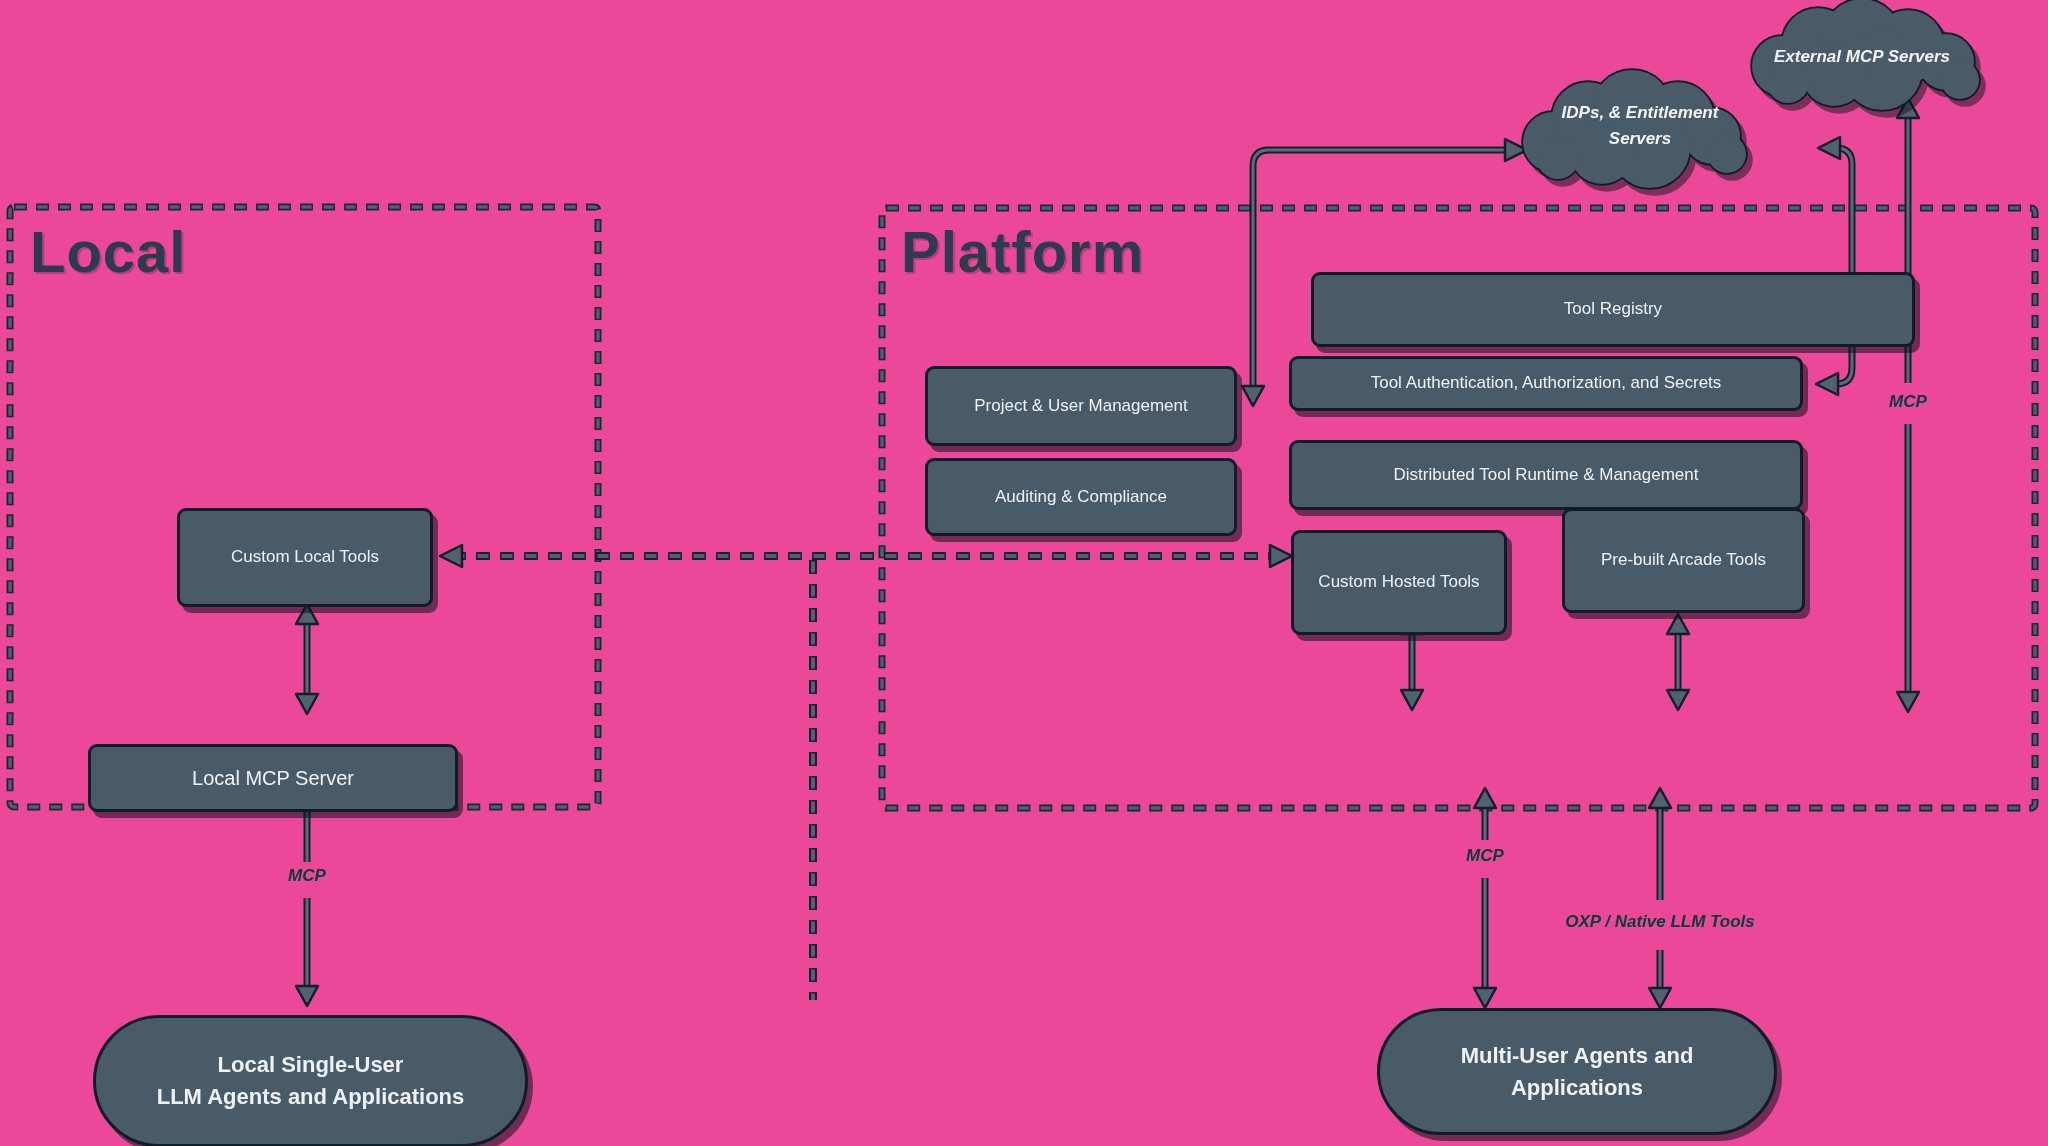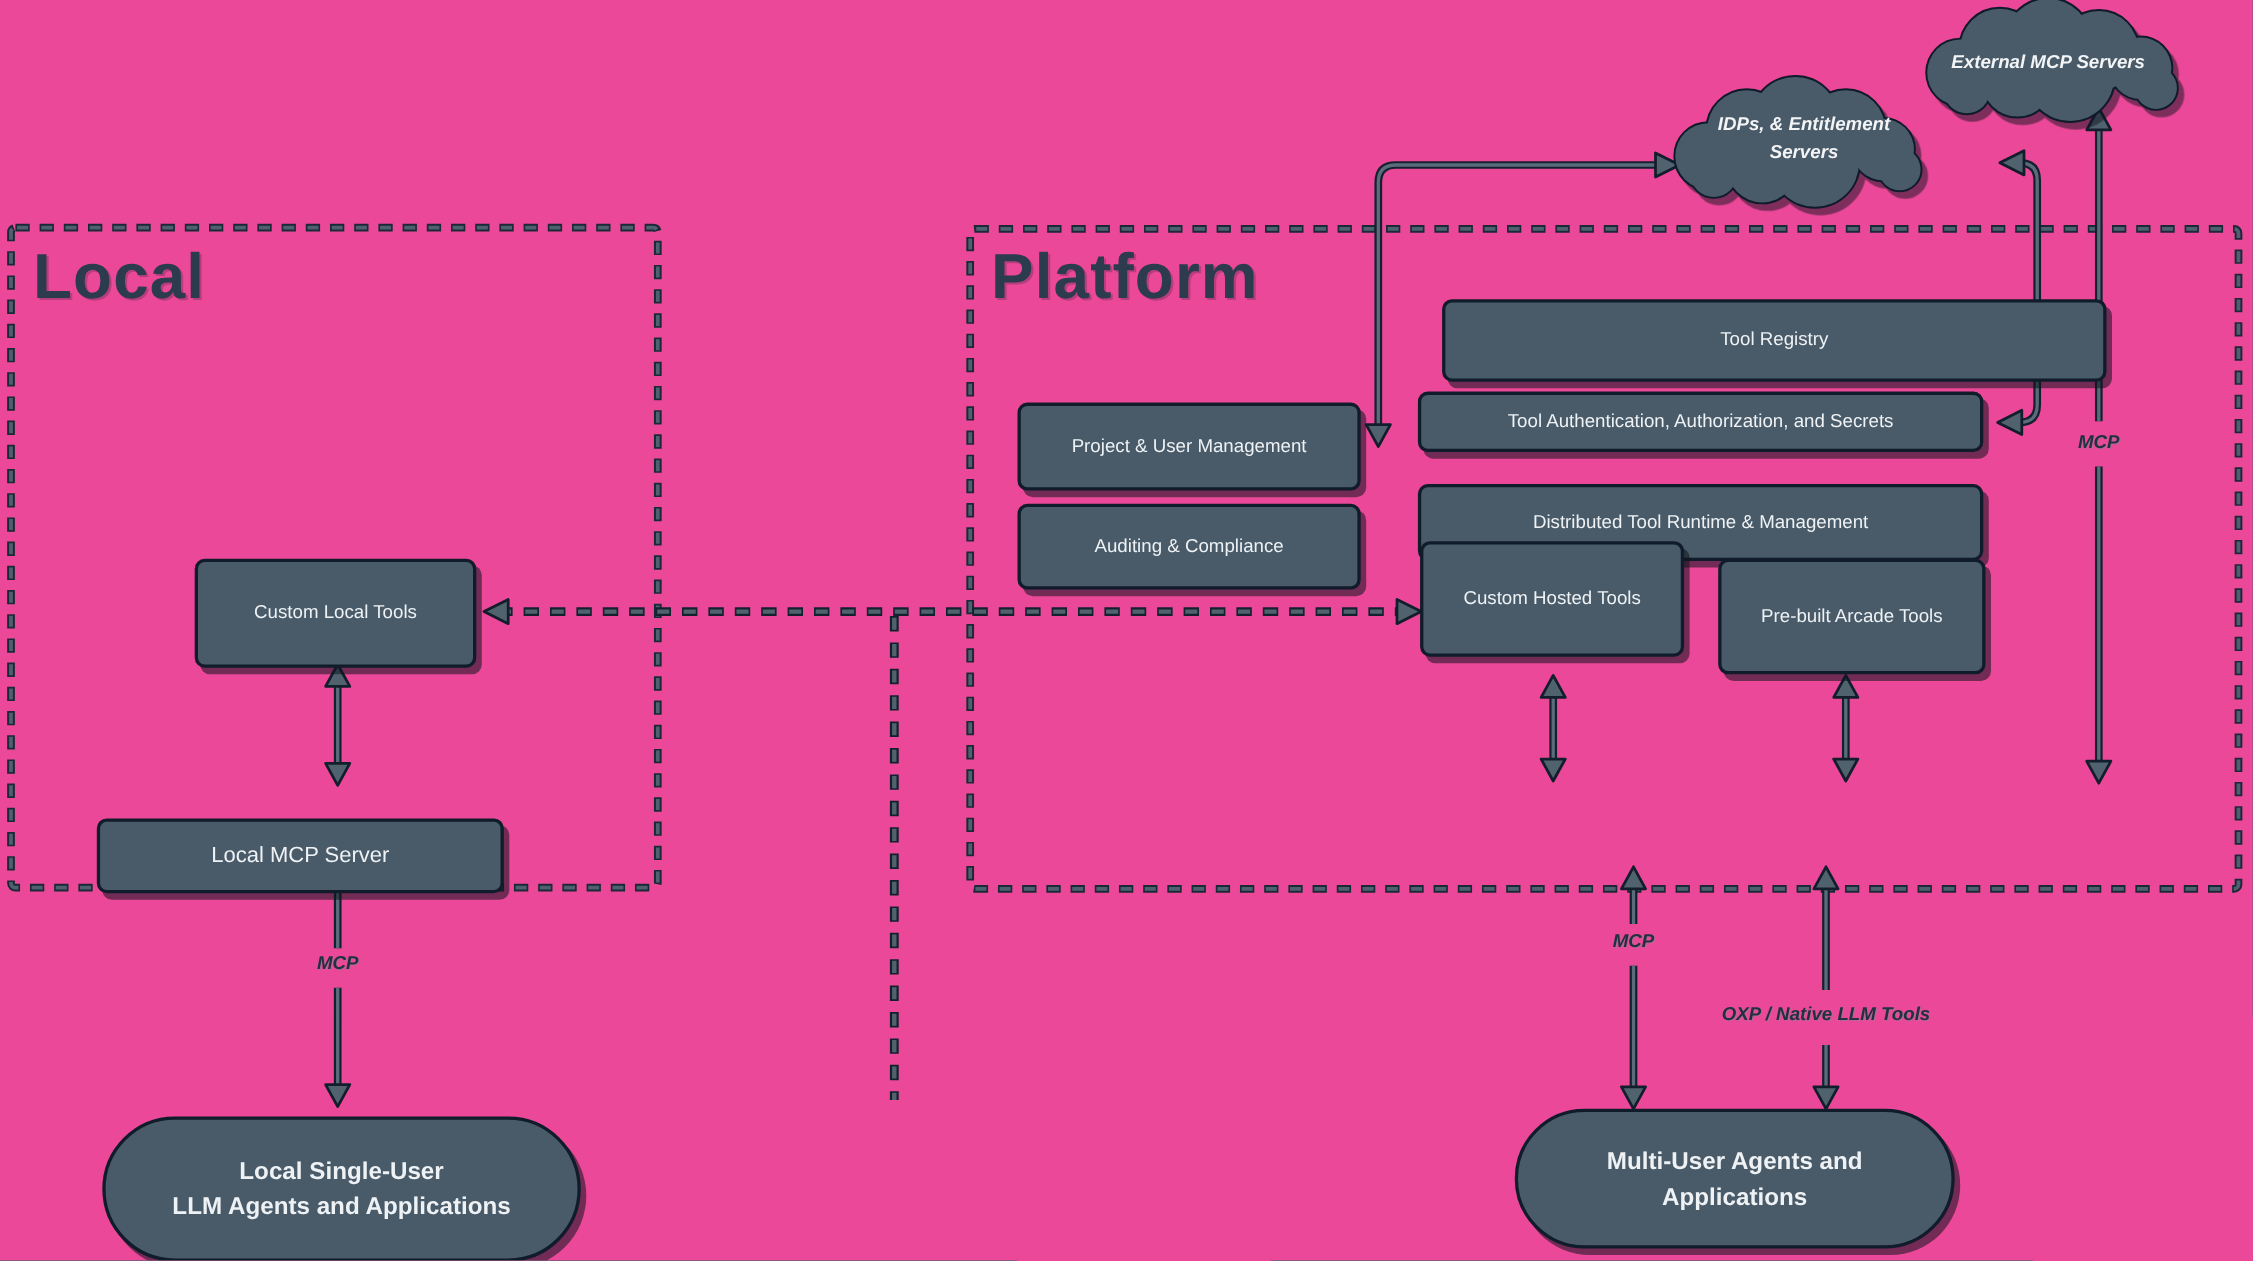--- a/index.html
+++ b/index.html
@@ -185,21 +185,21 @@
       <span>LLM Agents and Applications</span>
     </div>
   </div>
 
 
   <div class="node" style="left:925px;top:366px;width:312px;height:80px;">Project &amp; User Management</div>
   <div class="node" style="left:925px;top:458px;width:312px;height:78px;">Auditing &amp; Compliance</div>
   <div class="node" style="left:1289px;top:272px;width:604px;height:75px;margin-left:22px;">Tool Registry</div>
   <div class="node" style="left:1289px;top:356px;width:514px;height:55px;">Tool Authentication, Authorization, and Secrets</div>
   <div class="node" style="left:1289px;top:440px;width:514px;height:70px;">Distributed Tool Runtime &amp; Management</div>
-  <div class="node" style="left:1291px;top:492px;width:240px;height:105px;">Custom Hosted Tools</div>
+  <div class="node" style="left:1291px;top:530px;width:216px;height:105px;">Custom Hosted Tools</div>
   <div class="node" style="left:1562px;top:508px;width:243px;height:105px;">Pre-built Arcade Tools</div>
   <div class="node pill" style="left:1377px;top:1008px;width:400px;height:127px;">
     <div>
       <span>Multi-User Agents and</span><br>
       <span>Applications</span>
     </div>
   </div>
 
   <div class="edge-label" style="left:267px;top:866px;width:80px;">MCP</div>
   <div class="edge-label" style="left:1445px;top:846px;width:80px;">MCP</div>

